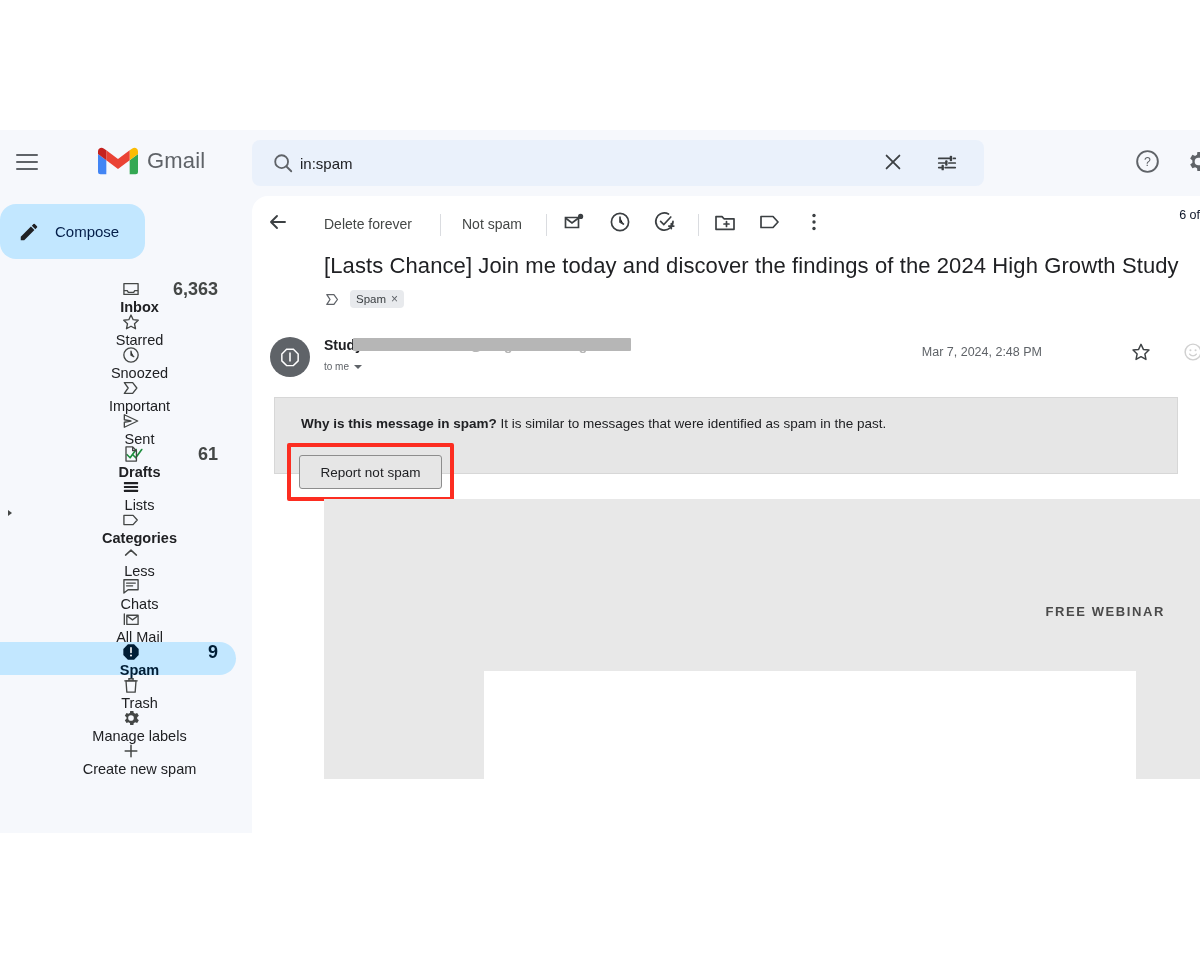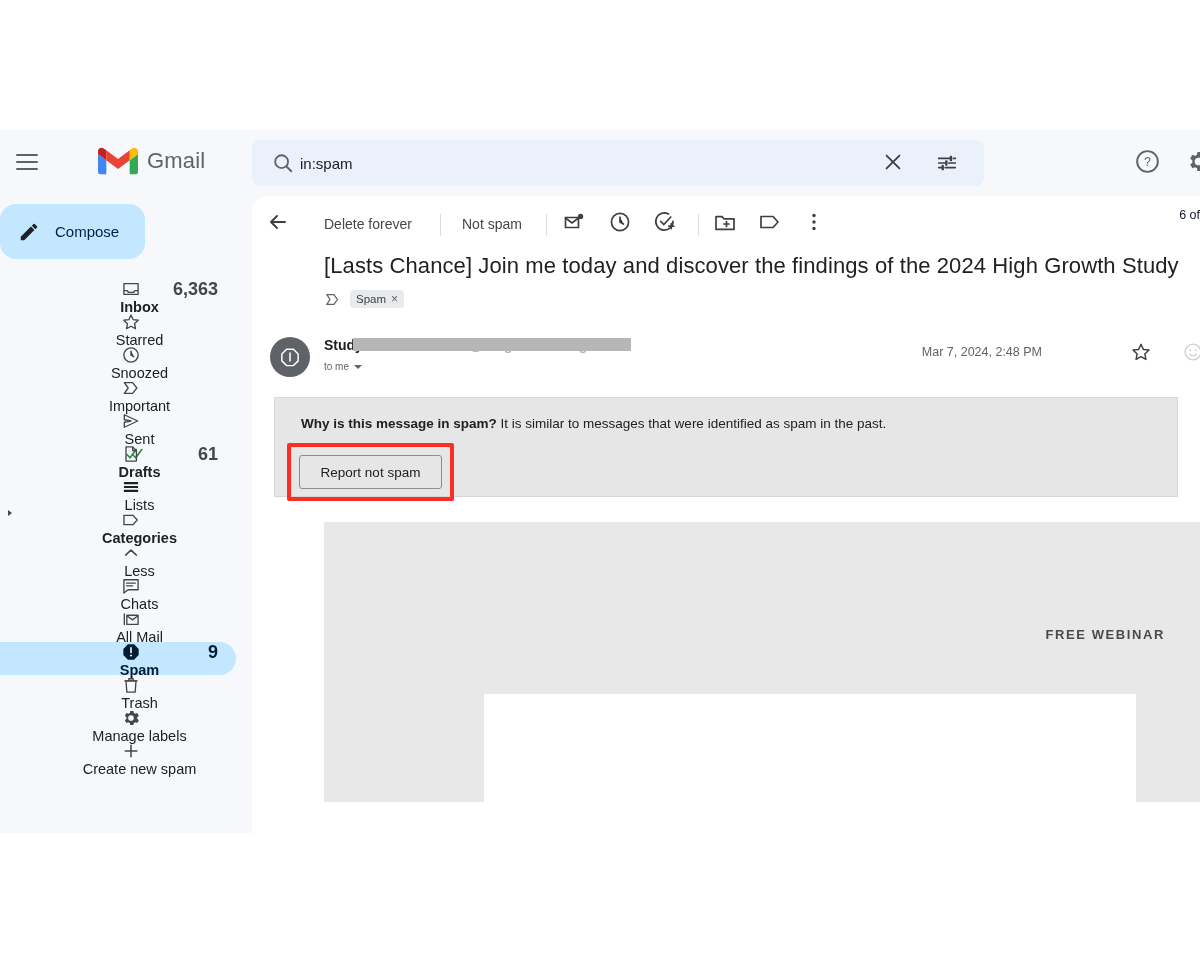--- a/index.html
+++ b/index.html
@@ -121,21 +121,21 @@
   }
   .to-me { margin-top: 8px; font-size: 10px; color: #5f6368; display: flex; align-items: center; gap: 5px; cursor: pointer; }
   .tri-down { width: 0; height: 0; border-left: 4px solid transparent; border-right: 4px solid transparent; border-top: 4px solid #5f6368; }
   .msg-date { position: absolute; right: 158px; top: 14px; font-size: 12.5px; color: #5f6368; white-space: nowrap; }
   .msg-star { position: absolute; right: 48px; top: 10px; cursor: pointer; }
   .msg-emoji { position: absolute; right: -4px; top: 10px; cursor: pointer; }
 
   .spam-banner {
     position: relative; margin: 8px 22px 0 22px;
     background: #e6e6e6; border: 1px solid #d7d7d7;
-    height: 100px; padding: 18px 0 0 26px;
+    height: 77px; padding: 18px 0 0 26px;
   }
   .spam-text { font-size: 13.5px; color: #202124; white-space: nowrap; }
   .spam-text b { font-weight: bold; }
   .report-wrap { position: absolute; left: 12px; top: 45px; padding: 8px; border: 4px solid #fc2d21; border-radius: 2px; }
   .report-btn {
     width: 143px; height: 34px; background: #e6e6e6;
     border: 1px solid #8d8d8d; border-radius: 3px;
     font-family: "Liberation Sans", sans-serif; font-size: 13.5px; color: #202124;
     cursor: pointer;
   }

